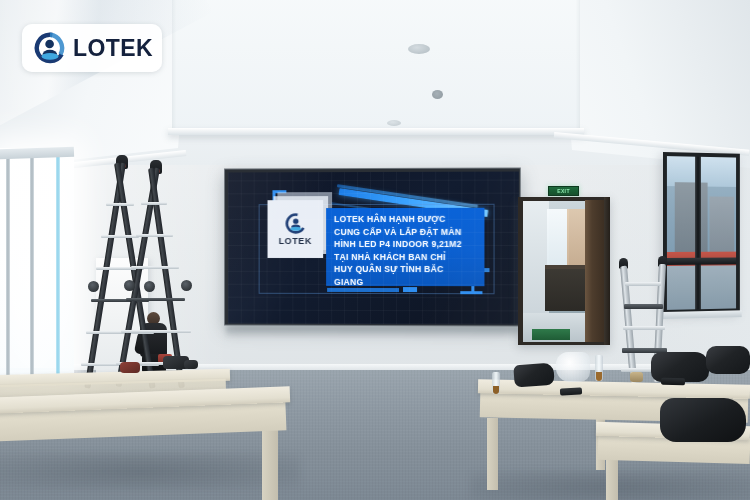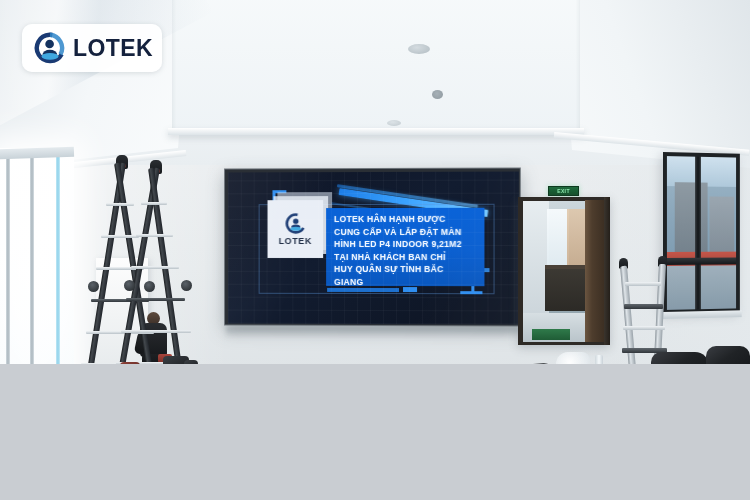--- a/index.html
+++ b/index.html
@@ -9,21 +9,21 @@
     width: 750px;
     height: 500px;
     overflow: hidden;
     background: #c9cdd2;
     font-family: "Liberation Sans", sans-serif;
   }
 
   #scene {
     position: relative;
     width: 750px;
-    height: 364px;
+    height: 500px;
     overflow: hidden;
     background: #dfe3e6;
   }
 
   
 
   .wall-back {
     position: absolute;
     left: 0; top: 0;
     width: 750px; height: 372px;

